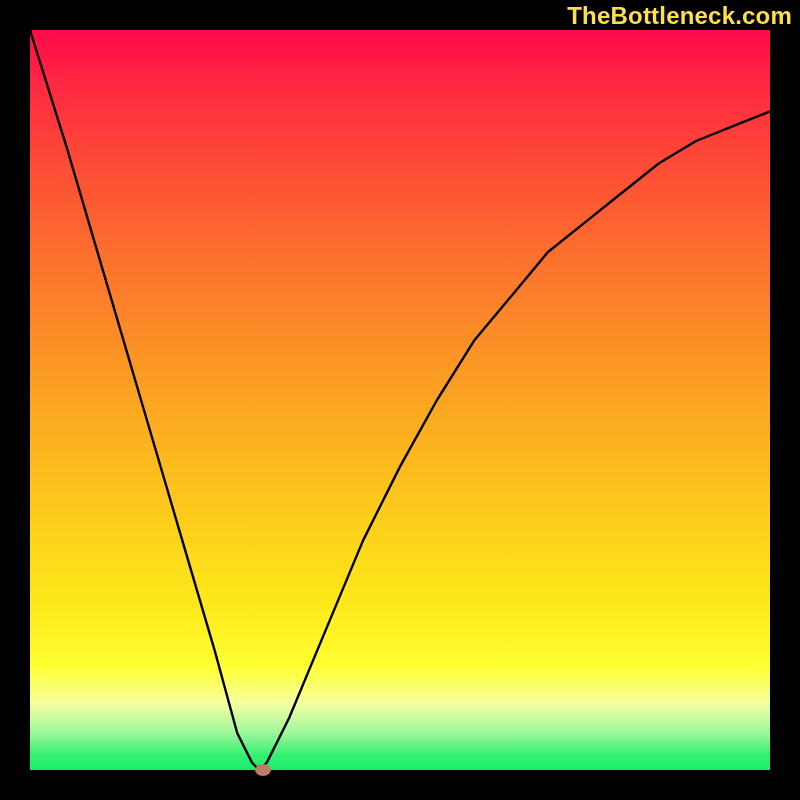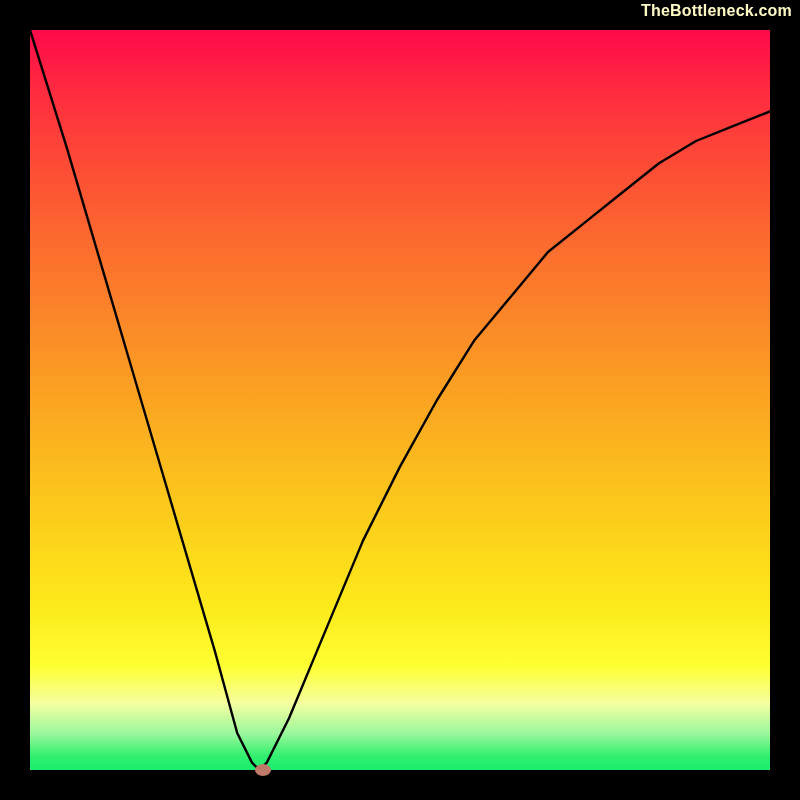--- a/index.html
+++ b/index.html
@@ -14,22 +14,22 @@
   .wrap {
     position: relative;
     width: 800px;
     height: 800px;
     background: #000;
   }
   .watermark {
     position: absolute;
     top: 2px;
     right: 8px;
-    color: #fef9c3;
-    font-size: 16px;
+    color: #fde047;
+    font-size: 24px;
     font-weight: 600;
     letter-spacing: 0.2px;
     user-select: none;
   }
   .plot {
     position: absolute;
     left: 30px;
     top: 30px;
     width: 740px;
     height: 740px;

